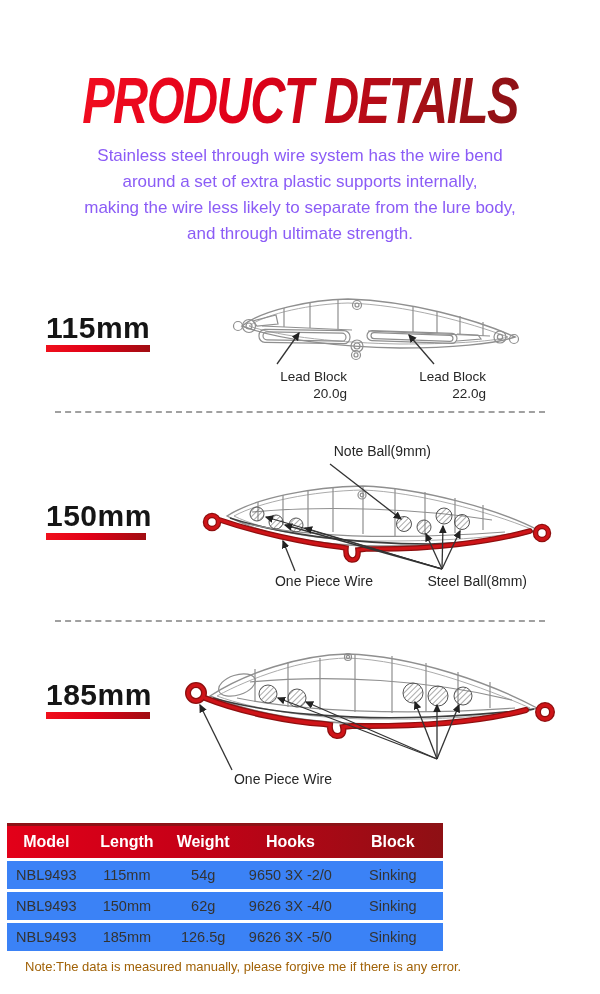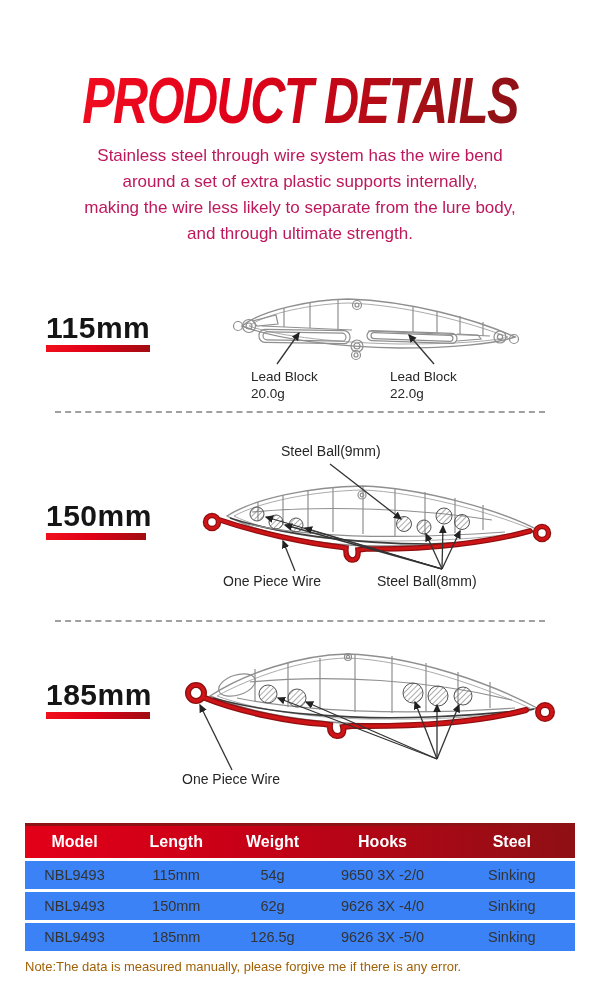--- a/index.html
+++ b/index.html
@@ -13,43 +13,43 @@
     text-align:center; font-size:64px; line-height:66px;
     font-weight:bold; font-style:italic; letter-spacing:-2px;
     transform:scaleX(0.76); transform-origin:50% 50%;
     background:linear-gradient(100deg,#f20d20 0%,#e00019 38%,#a31016 78%,#8a1216 100%);
     -webkit-background-clip:text; background-clip:text; color:transparent;
     white-space:nowrap;
   }
 
   
   .desc { position:absolute; top:135px; left:0; right:0; text-align:center;
-          color:#be185d; font-size:17px; line-height:26px; }
+          color:#8b5cf6; font-size:17px; line-height:26px; }
 
   
   .sec { position:absolute; left:0; width:600px; }
   .sec1 { top:278px; height:126px; }
   .sec2 { top:420px; height:185px; }
   .sec3 { top:630px; height:175px; }
   .sec svg { position:absolute; left:0; top:0; }
 
   .size-label { position:absolute; left:46px; }
   .size-label .txt { font-size:30px; line-height:32px; font-weight:bold; color:#151515; letter-spacing:0.5px; }
   .size-label .bar { width:104px; height:7px; margin-top:1px;
     background:linear-gradient(90deg,#f0101c 0%,#e00017 45%,#a00d12 100%); }
 
-  .ann { position:absolute; text-align:left; color:#262626; font-size:14px; line-height:17px; }
+  .ann { position:absolute; text-align:right; color:#262626; font-size:14px; line-height:17px; }
   .ann.small { font-size:13.5px; }
 
   .divider { position:absolute; left:55px; width:490px; height:0;
              border-top:2px dashed #a0a0a0; }
   .div1 { top:403px; } .div2 { top:612px; }
 
   
-  .spec-table { position:absolute; left:25px; top:815px; width:550px; }
+  .spec-table { position:absolute; left:7px; top:815px; width:436px; }
   .thead { display:flex; height:35px; align-items:center;
     background:linear-gradient(90deg,#e30019 0%,#c70017 40%,#8e1014 100%);
     border-top:3px solid #8c1216; }
   .thead .tcell { color:#fff; font-weight:bold; font-size:16px; }
   .trow { display:flex; height:31px; align-items:center; background:#3b82f6; border-top:3px solid #fff; }
   .trow .tcell { color:#333; font-size:14.5px; }
   .tcell { text-align:center; }
   .c0{width:18%;} .c1{width:19%;} .c2{width:16%;} .c3{width:24%;} .c4{width:23%;}
 
   .note { position:absolute; left:25px; top:951px; color:#a16207; font-size:13px; }
@@ -179,21 +179,21 @@
         <path d="M442,141 L266,89" marker-end="url(#a2)"></path>
         <path d="M442,141 L285,97" marker-end="url(#a2)"></path>
         <path d="M442,141 L305,100" marker-end="url(#a2)"></path>
       </g>
     </svg>
     <div class="size-label" style="top:72px;">
       <div class="txt">150mm</div>
       <div class="bar" style="width:100px;"></div>
     </div>
     <div class="ann" style="left:281px; top:15px; width:150px;">
-      <div>Steel Ball(9mm)</div>
+      <div>Note Ball(9mm)</div>
     </div>
     <div class="ann" style="left:223px; top:145px; width:150px;">
       <div>One Piece Wire</div>
     </div>
     <div class="ann" style="left:377px; top:145px; width:150px;">
       <div>Steel Ball(8mm)</div>
     </div>
   </section>
 
   <div class="divider div2"></div>
@@ -251,21 +251,21 @@
       <div>One Piece Wire</div>
     </div>
   </section>
 
   <div class="spec-table">
     <div class="thead">
       <div class="tcell c0">Model</div>
       <div class="tcell c1">Length</div>
       <div class="tcell c2">Weight</div>
       <div class="tcell c3">Hooks</div>
-      <div class="tcell c4">Steel</div>
+      <div class="tcell c4">Block</div>
     </div>
     <div class="trow">
       <div class="tcell c0">NBL9493</div>
       <div class="tcell c1">115mm</div>
       <div class="tcell c2">54g</div>
       <div class="tcell c3">9650 3X -2/0</div>
       <div class="tcell c4">Sinking</div>
     </div>
     <div class="trow">
       <div class="tcell c0">NBL9493</div>

